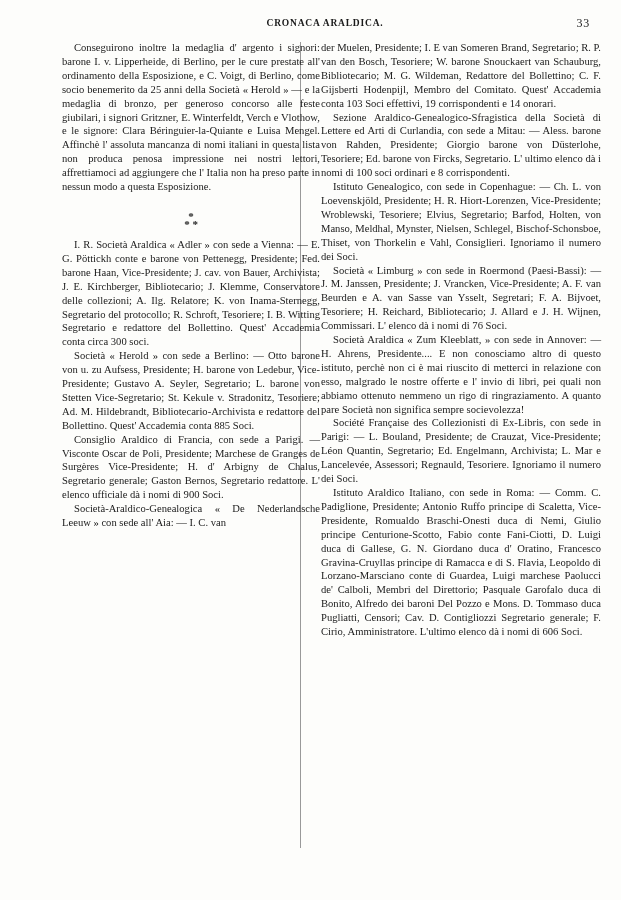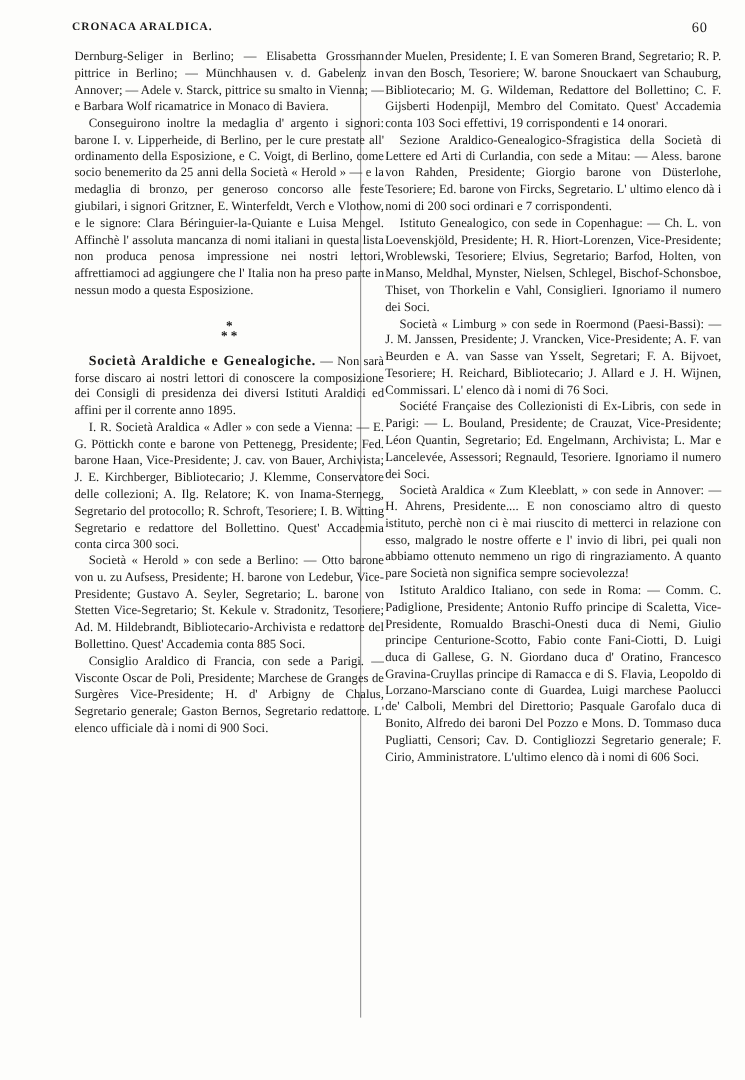--- a/index.html
+++ b/index.html
@@ -4,55 +4,54 @@
 <style>
   html, body { margin: 0; padding: 0; }
   body {
     width: 621px; height: 900px; background: #fdfdfb; position: relative; overflow: hidden;
     font-family: "Liberation Serif", "DejaVu Serif", serif; color: #1a1a1a;
   }
   .header {
     position: absolute; top: 18px; left: 60px; width: 530px; height: 14px;
     font-size: 9.5px; letter-spacing: 0.8px;
   }
-  .header .title { position: absolute; left: 0; right: 0; text-align: left; font-weight: bold; }
+  .header .title { position: absolute; left: 0; right: 0; text-align: center; font-weight: bold; }
   .header .num { position: absolute; right: 0; top: -2px; font-size: 12px; }
   .col {
     position: absolute; top: 41px; width: 258px; font-size: 10.6px; line-height: 13.9px;
     text-align: justify; hyphens: none;
   }
   .col.left { left: 62px; }
   .col.right { left: 321px; width: 280px; }
   .divider { position: absolute; left: 300px; top: 42px; height: 806px; width: 1px; background: #999; }
   .col p { margin: 0; text-indent: 12px; }
   .col p.cont { text-indent: 0; }
   .asterism { text-align: center; font-weight: bold; font-size: 11px; margin: 18px 0 10px; line-height: 8px; }
   .sec-title { font-weight: 900; letter-spacing: 0.6px; font-size: 11.6px; }
 </style>
 </head>
 <body>
 
 <div class="header">
   <span class="title">CRONACA ARALDICA.</span>
-  <span class="num">60</span>
+  <span class="num">33</span>
 </div>
 
 <div class="divider"></div>
 
 <div class="col left">
-  <p class="cont">Dernburg-Seliger in Berlino; — Elisabetta Grossmann pittrice in Berlino; — Münchhausen v. d. Gabelenz in Annover; — Adele v. Starck, pittrice su smalto in Vienna; — e Barbara Wolf ricamatrice in Monaco di Baviera.</p>
   <p>Conseguirono inoltre la medaglia d' argento i signori: barone I. v. Lipperheide, di Berlino, per le cure prestate all' ordinamento della Esposizione, e C. Voigt, di Berlino, come socio benemerito da 25 anni della Società « Herold » — e la medaglia di bronzo, per generoso concorso alle feste giubilari, i signori Gritzner, E. Winterfeldt, Verch e Vlothow, e le signore: Clara Béringuier-la-Quiante e Luisa Mengel. Affinchè l' assoluta mancanza di nomi italiani in questa lista non produca penosa impressione nei nostri lettori, affrettiamoci ad aggiungere che l' Italia non ha preso parte in nessun modo a questa Esposizione.</p>
   <div class="asterism">*<br>* *</div>
-  <p><span class="sec-title">Società Araldiche e Genealogiche.</span><span> — Non sarà forse discaro ai nostri lettori di conoscere la composizione dei Consigli di presidenza dei diversi Istituti Araldici ed affini per il corrente anno 1895.</span></p>
   <p>I. R. Società Araldica « Adler » con sede a Vienna: — E. G. Pöttickh conte e barone von Pettenegg, Presidente; Fed. barone Haan, Vice-Presidente; J. cav. von Bauer, Archivista; J. E. Kirchberger, Bibliotecario; J. Klemme, Conservatore delle collezioni; A. Ilg. Relatore; K. von Inama-Sternegg, Segretario del protocollo; R. Schroft, Tesoriere; I. B. Witting Segretario e redattore del Bollettino. Quest' Accademia conta circa 300 soci.</p>
   <p>Società « Herold » con sede a Berlino: — Otto barone von u. zu Aufsess, Presidente; H. barone von Ledebur, Vice-Presidente; Gustavo A. Seyler, Segretario; L. barone von Stetten Vice-Segretario; St. Kekule v. Stradonitz, Tesoriere; Ad. M. Hildebrandt, Bibliotecario-Archivista e redattore del Bollettino. Quest' Accademia conta 885 Soci.</p>
   <p>Consiglio Araldico di Francia, con sede a Parigi. — Visconte Oscar de Poli, Presidente; Marchese de Granges de Surgères Vice-Presidente; H. d' Arbigny de Chalus, Segretario generale; Gaston Bernos, Segretario redattore. L' elenco ufficiale dà i nomi di 900 Soci.</p>
+  <p>Società-Araldico-Genealogica « De Nederlandsche Leeuw » con sede all' Aia: — I. C. van</p>
 </div>
 
 <div class="col right">
   <p class="cont">der Muelen, Presidente; I. E van Someren Brand, Segretario; R. P. van den Bosch, Tesoriere; W. barone Snouckaert van Schauburg, Bibliotecario; M. G. Wildeman, Redattore del Bollettino; C. F. Gijsberti Hodenpijl, Membro del Comitato. Quest' Accademia conta 103 Soci effettivi, 19 corrispondenti e 14 onorari.</p>
-  <p>Sezione Araldico-Genealogico-Sfragistica della Società di Lettere ed Arti di Curlandia, con sede a Mitau: — Aless. barone von Rahden, Presidente; Giorgio barone von Düsterlohe, Tesoriere; Ed. barone von Fircks, Segretario. L' ultimo elenco dà i nomi di 200 soci ordinari e 7 corrispondenti.</p>
+  <p>Sezione Araldico-Genealogico-Sfragistica della Società di Lettere ed Arti di Curlandia, con sede a Mitau: — Aless. barone von Rahden, Presidente; Giorgio barone von Düsterlohe, Tesoriere; Ed. barone von Fircks, Segretario. L' ultimo elenco dà i nomi di 100 soci ordinari e 8 corrispondenti.</p>
   <p>Istituto Genealogico, con sede in Copenhague: — Ch. L. von Loevenskjöld, Presidente; H. R. Hiort-Lorenzen, Vice-Presidente; Wroblewski, Tesoriere; Elvius, Segretario; Barfod, Holten, von Manso, Meldhal, Mynster, Nielsen, Schlegel, Bischof-Schonsboe, Thiset, von Thorkelin e Vahl, Consiglieri. Ignoriamo il numero dei Soci.</p>
   <p>Società « Limburg » con sede in Roermond (Paesi-Bassi): — J. M. Janssen, Presidente; J. Vrancken, Vice-Presidente; A. F. van Beurden e A. van Sasse van Ysselt, Segretari; F. A. Bijvoet, Tesoriere; H. Reichard, Bibliotecario; J. Allard e J. H. Wijnen, Commissari. L' elenco dà i nomi di 76 Soci.</p>
+  <p>Società Araldica « Zum Kleeblatt, » con sede in Annover: — H. Ahrens, Presidente.... E non conosciamo altro di questo istituto, perchè non ci è mai riuscito di metterci in relazione con esso, malgrado le nostre offerte e l' invio di libri, pei quali non abbiamo ottenuto nemmeno un rigo di ringraziamento. A quanto pare Società non significa sempre socievolezza!</p>
   <p>Société Française des Collezionisti di Ex-Libris, con sede in Parigi: — L. Bouland, Presidente; de Crauzat, Vice-Presidente; Léon Quantin, Segretario; Ed. Engelmann, Archivista; L. Mar e Lancelevée, Assessori; Regnauld, Tesoriere. Ignoriamo il numero dei Soci.</p>
-  <p>Società Araldica « Zum Kleeblatt, » con sede in Annover: — H. Ahrens, Presidente.... E non conosciamo altro di questo istituto, perchè non ci è mai riuscito di metterci in relazione con esso, malgrado le nostre offerte e l' invio di libri, pei quali non abbiamo ottenuto nemmeno un rigo di ringraziamento. A quanto pare Società non significa sempre socievolezza!</p>
   <p>Istituto Araldico Italiano, con sede in Roma: — Comm. C. Padiglione, Presidente; Antonio Ruffo principe di Scaletta, Vice-Presidente, Romualdo Braschi-Onesti duca di Nemi, Giulio principe Centurione-Scotto, Fabio conte Fani-Ciotti, D. Luigi duca di Gallese, G. N. Giordano duca d' Oratino, Francesco Gravina-Cruyllas principe di Ramacca e di S. Flavia, Leopoldo di Lorzano-Marsciano conte di Guardea, Luigi marchese Paolucci de' Calboli, Membri del Direttorio; Pasquale Garofalo duca di Bonito, Alfredo dei baroni Del Pozzo e Mons. D. Tommaso duca Pugliatti, Censori; Cav. D. Contigliozzi Segretario generale; F. Cirio, Amministratore. L'ultimo elenco dà i nomi di 606 Soci.</p>
 </div>
 
 </body></html>

